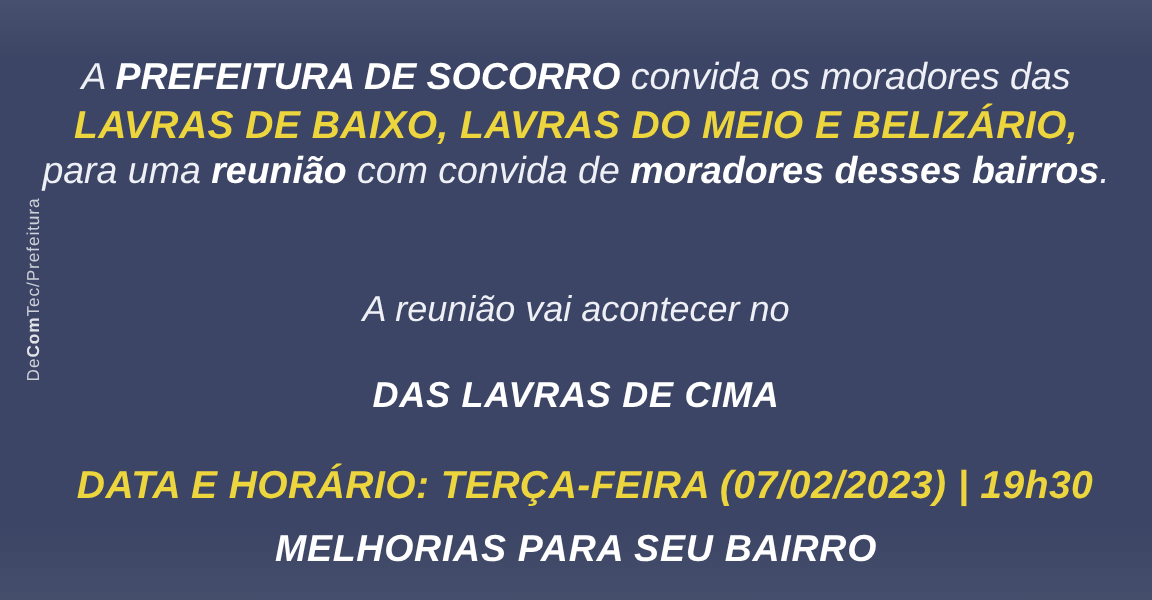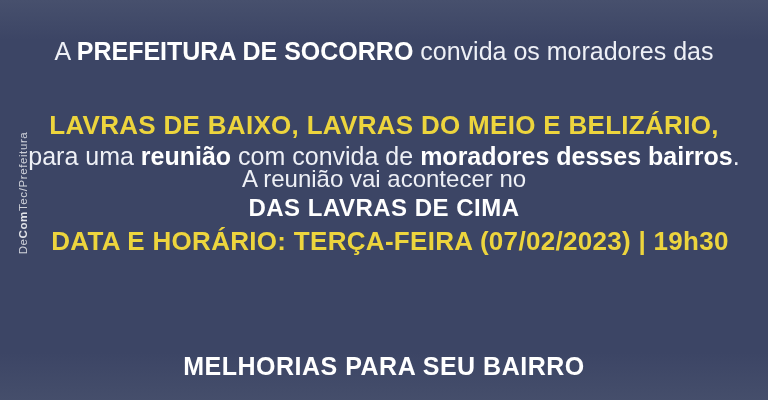--- a/index.html
+++ b/index.html
@@ -14,49 +14,50 @@
     overflow: hidden;
     background: linear-gradient(180deg, #47506d 0%, #3c4565 10%, #3c4565 88%, #454e6b 100%);
     font-family: "Liberation Sans", sans-serif;
     color: #ffffff;
   }
   .block {
     position: absolute;
     left: 0;
     width: 768px;
     text-align: center;
+    font-style: italic;
   }
   .line {
     white-space: nowrap;
   }
   .intro-block { top: 36px; }
   .intro-block .line { line-height: 31.5px; font-size: 25px; }
   .details-block { top: 164px; }
-  .details-block .line { line-height: 29px; font-size: 24px; }
+  .details-block .line { line-height: 29px; font-size: 24px; margin-top: 28px; }
   .footer-block { top: 351px; }
   .footer-block .line { line-height: 31px; font-size: 25px; }
 
   .light {
     font-weight: 400;
     color: #eef0f6;
   }
   b, .bold {
     font-weight: 700;
     color: #ffffff;
   }
   .caps {
     font-weight: 700;
     letter-spacing: 0.5px;
   }
   .yellow {
     color: #edd53d;
     font-weight: 700;
     letter-spacing: 0.3px;
   }
-  .intro-block .yellow { font-size: 26px; margin-top: 42px; }
+  .intro-block .yellow { font-size: 26px; }
   .datetime {
     font-size: 26px !important;
     line-height: 34px !important;
     margin-top: 2px;
     padding-left: 12px;
   }
   .participation { line-height: 31px !important; }
 
   .watermark {
     position: absolute;

